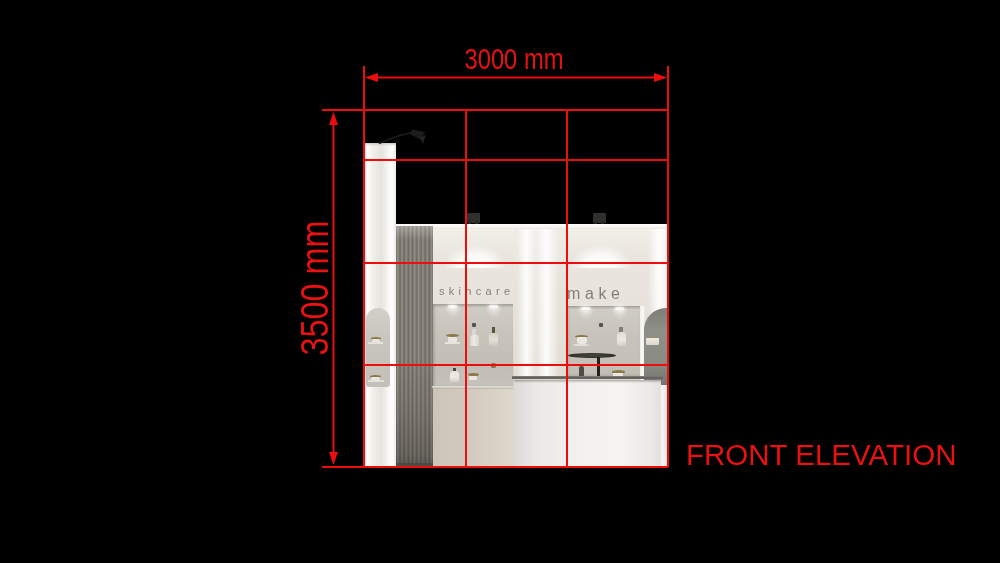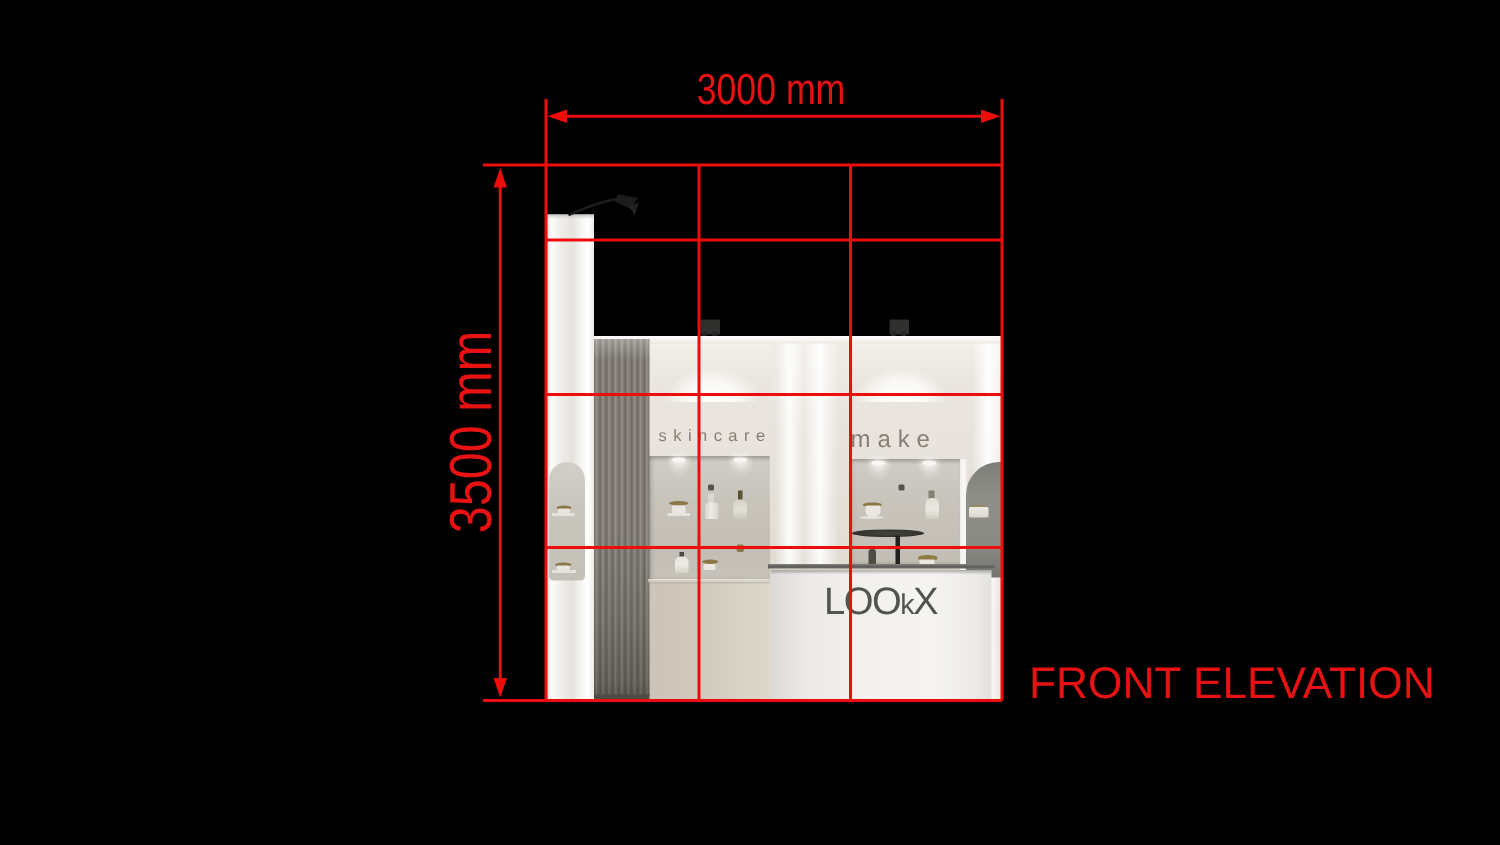--- a/index.html
+++ b/index.html
@@ -126,21 +126,20 @@
 
   <div class="abs" style="left:611.5px;top:370px;width:13px;height:3.5px;background:#8d7b46;border-radius:50%;"></div>
   <div class="abs" style="left:613px;top:372.5px;width:10px;height:3.5px;background:#ebe8e2;"></div>
 
   <div class="abs" style="left:511.5px;top:375.5px;width:151px;height:3.8px;background:linear-gradient(180deg,#83827e 0%,#5f5e5a 55%,#6c6b67 100%);"></div>
 
   <div class="abs" style="left:513.5px;top:379.5px;width:147px;height:87.5px;background:linear-gradient(90deg,#dcdad8 0%,#eceae8 16%,#f3f1ef 45%,#f5f4f2 72%,#ebeae8 92%,#e2e1df 100%);"></div>
 
   <div class="abs" style="left:513.5px;top:379.5px;width:147px;height:3px;background:linear-gradient(180deg,rgba(90,88,84,.45) 0%,rgba(90,88,84,0) 100%);"></div>
 
-  <div class="abs" style="left:513.5px;top:386.5px;width:147px;text-align:center;color:#54544f;font-size:25.5px;letter-spacing:-1px;">LOO<span style="font-size:19px;">k</span>X</div>
 
   <svg class="abs" style="left:0;top:0;" width="1000" height="563" viewBox="0 0 1000 563">
     <g stroke="#ee0d0d" stroke-width="2" fill="none">
 
       <line x1="364" y1="66" x2="364" y2="467"></line>
 
       <line x1="466" y1="110" x2="466" y2="467"></line>
 
       <line x1="567" y1="110" x2="567" y2="467"></line>
 

